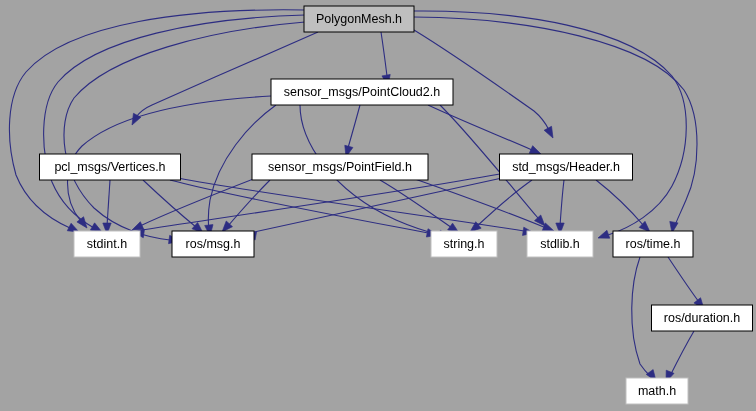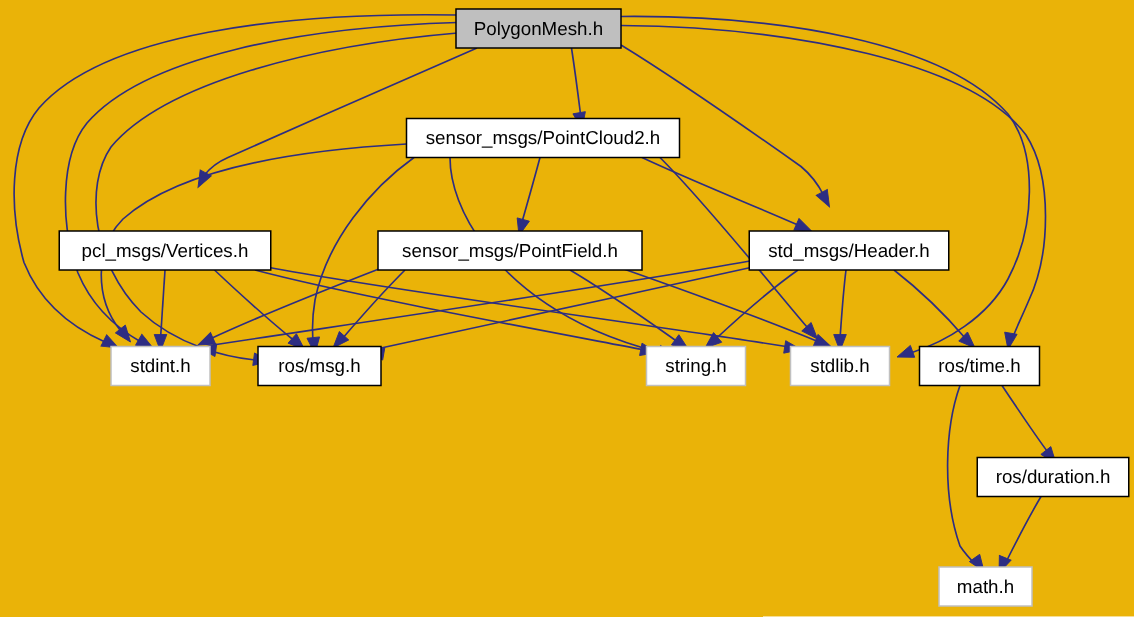--- a/index.html
+++ b/index.html
@@ -4,21 +4,21 @@
 <style>
   html, body {
     margin: 0;
     padding: 0;
     background: #ffffff;
   }
   #graph-root {
     position: relative;
     width: 756px;
     height: 411px;
-    background: #eab308;
+    background: #a3a3a3;
     font-family: "Liberation Sans", sans-serif;
     overflow: hidden;
   }
   svg#dep-graph {
     display: block;
     width: 756px;
     height: 411px;
   }
   .edge-path {
     fill: none;

